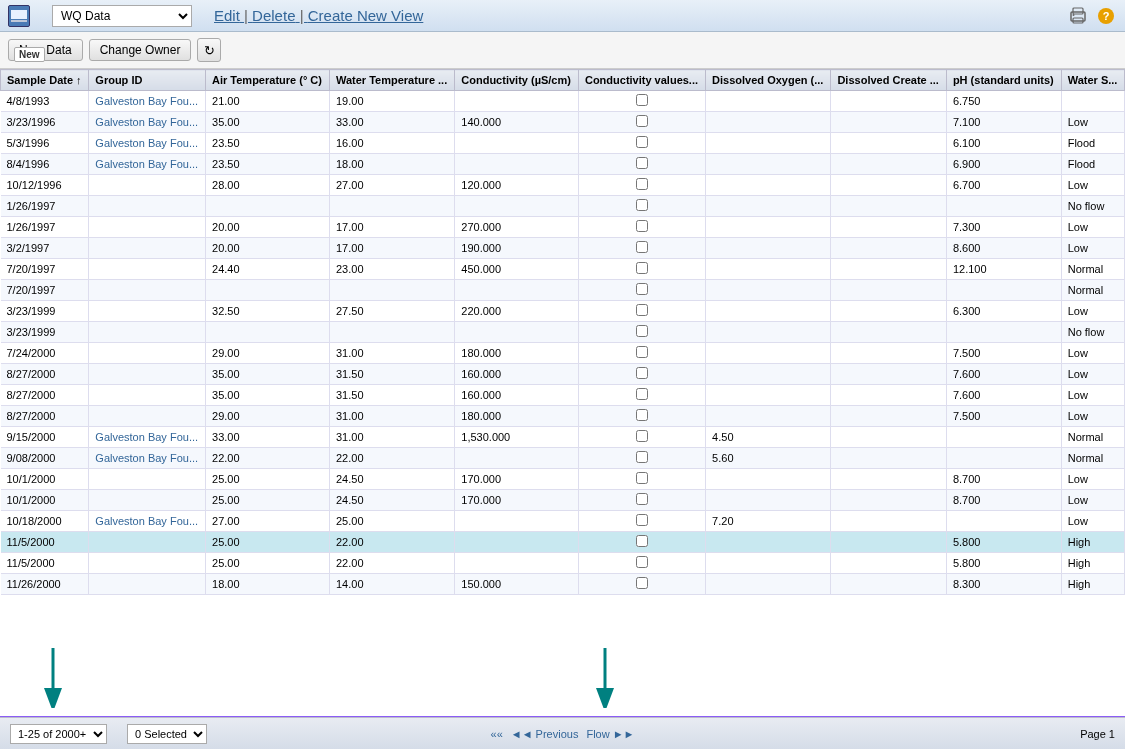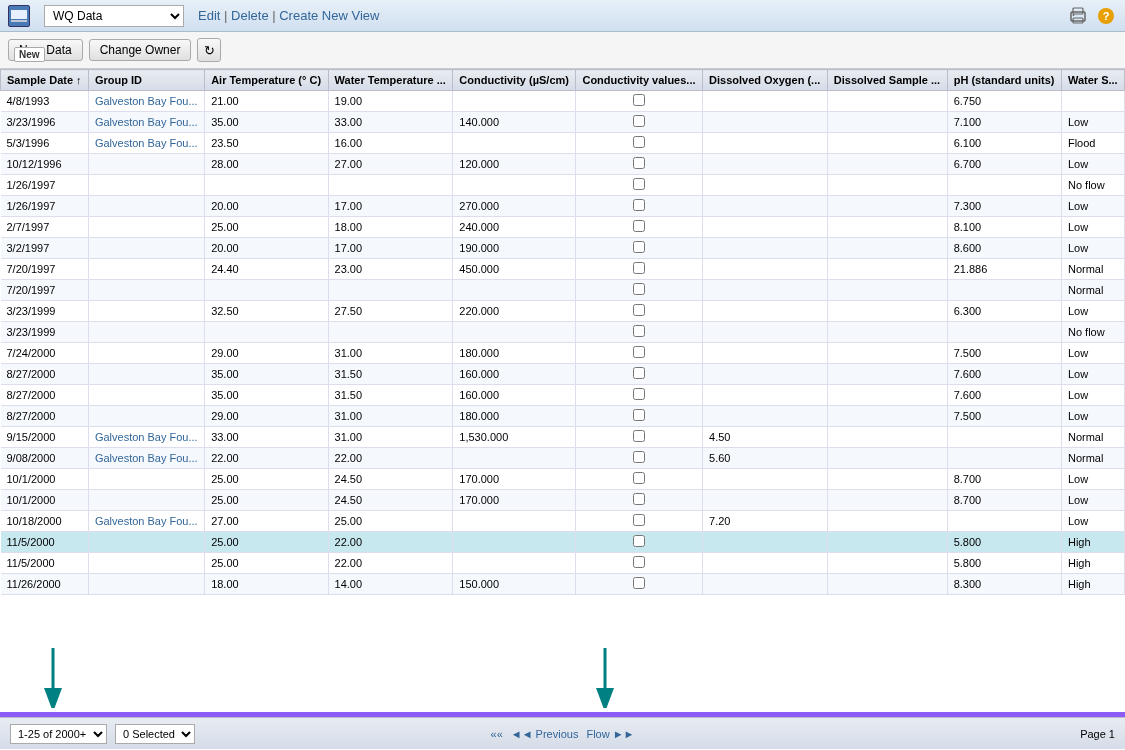--- a/index.html
+++ b/index.html
@@ -6,31 +6,31 @@
     body { font-family: Arial, sans-serif; font-size: 12px; background: #fff; overflow: hidden; width: 1125px; height: 750px; }
 
     
     .top-bar {
       display: flex; align-items: center; justify-content: space-between;
       background: linear-gradient(to bottom, #e8f0f8, #d0dff0);
       border-bottom: 1px solid #aabbcc;
       padding: 4px 8px;
       height: 32px;
     }
-    .top-bar-left { display: flex; align-items: center; gap: 14px; }
+    .top-bar-left { display: flex; align-items: center; gap: 22px; }
     .app-icon {
       width: 22px; height: 22px; background: #4a7ab5;
       border: 1px solid #336; display: flex; align-items: center; justify-content: center;
       color: white; font-size: 9px; font-weight: bold; border-radius: 2px;
     }
     .view-select {
       padding: 2px 4px; font-size: 12px; border: 1px solid #aaa;
       background: white; min-width: 140px; height: 22px;
     }
-    .top-bar-links { font-size: 13px; color: #336699; }
+    .top-bar-links { font-size: 15px; color: #336699; text-decoration: underline; }
     .top-bar-links a { color: #336699; text-decoration: none; cursor: pointer; }
     .top-bar-links span { color: #666; }
     .top-bar-right { display: flex; align-items: center; gap: 6px; }
     .icon-btn {
       width: 22px; height: 22px; border: none; background: none;
       cursor: pointer; display: flex; align-items: center; justify-content: center;
     }
 
     
     .toolbar {
@@ -47,21 +47,21 @@
     .refresh-btn {
       width: 24px; height: 24px; border: 1px solid #aaa; border-radius: 3px;
       background: linear-gradient(to bottom, #f8f8f8, #e0e0e0);
       cursor: pointer; display: flex; align-items: center; justify-content: center; font-size: 13px;
     }
 
     
     .table-container {
       overflow-x: auto; overflow-y: auto;
       height: calc(750px - 32px - 38px - 32px);
-      border-bottom: 5px solid #8b5cf6;
+      border-bottom: 1px solid #8b5cf6;
     }
     table {
       width: 100%; border-collapse: collapse; min-width: 1100px;
     }
     thead th {
       background: linear-gradient(to bottom, #e8ecf2, #d5dce8);
       border: 1px solid #bbc;
       padding: 4px 6px;
       text-align: left; font-size: 11px; font-weight: bold;
       white-space: nowrap; position: sticky; top: 0; z-index: 1;
@@ -79,21 +79,21 @@
     .checkbox-cell input { width: 12px; height: 12px; }
 
     
     .status-bar {
       display: flex; align-items: center; justify-content: space-between;
       background: linear-gradient(to bottom, #e8ecf2, #d5dce8);
       border-top: 1px solid #bbc;
       padding: 4px 10px;
       height: 32px; position: relative;
     }
-    .status-left { display: flex; align-items: center; gap: 8px; }
+    .status-left { display: flex; align-items: center; gap: 20px; }
     .status-select {
       padding: 1px 3px; font-size: 11px; border: 1px solid #aaa; background: white; height: 20px;
     }
     .status-center { position: absolute; left: 50%; transform: translateX(-50%); display: flex; align-items: center; gap: 4px; }
     .nav-btn { font-size: 11px; color: #336699; cursor: pointer; background: none; border: none; padding: 0 2px; }
     .status-right { font-size: 11px; }
 
     
     .new-badge {
       display: inline-block;
@@ -157,21 +157,21 @@
   <table>
     <thead>
       <tr>
         <th>Sample Date ↑</th>
         <th>Group ID</th>
         <th>Air Temperature (° C)</th>
         <th>Water Temperature ...</th>
         <th>Conductivity (µS/cm)</th>
         <th>Conductivity values...</th>
         <th>Dissolved Oxygen (...</th>
-        <th>Dissolved Sample ...</th>
+        <th>Dissolved Create ...</th>
         <th>pH (standard units)</th>
         <th>Water S...</th>
       </tr>
     </thead>
     <tbody id="table-body">
     <tr>
           <td>4/8/1993</td>
           <td><a href="#">Galveston Bay Fou...</a></td>
           <td>21.00</td>
           <td>19.00</td>
@@ -200,20 +200,32 @@
           <td>23.50</td>
           <td>16.00</td>
           <td></td>
           <td class="checkbox-cell"><input type="checkbox" style=""></td>
           <td></td>
           <td></td>
           <td>6.100</td>
           <td>Flood</td>
         </tr>
         <tr>
+          <td>8/4/1996</td>
+          <td><a href="#">Galveston Bay Fou...</a></td>
+          <td>23.50</td>
+          <td>18.00</td>
+          <td></td>
+          <td class="checkbox-cell"><input type="checkbox" style=""></td>
+          <td></td>
+          <td></td>
+          <td>6.900</td>
+          <td>Flood</td>
+        </tr>
+        <tr>
           <td>10/12/1996</td>
           <td></td>
           <td>28.00</td>
           <td>27.00</td>
           <td>120.000</td>
           <td class="checkbox-cell"><input type="checkbox" style=""></td>
           <td></td>
           <td></td>
           <td>6.700</td>
           <td>Low</td>
@@ -236,53 +248,41 @@
           <td>20.00</td>
           <td>17.00</td>
           <td>270.000</td>
           <td class="checkbox-cell"><input type="checkbox" style=""></td>
           <td></td>
           <td></td>
           <td>7.300</td>
           <td>Low</td>
         </tr>
         <tr>
-          <td>2/7/1997</td>
-          <td></td>
-          <td>25.00</td>
-          <td>18.00</td>
-          <td>240.000</td>
-          <td class="checkbox-cell"><input type="checkbox" style=""></td>
-          <td></td>
-          <td></td>
-          <td>8.100</td>
-          <td>Low</td>
-        </tr>
-        <tr>
           <td>3/2/1997</td>
           <td></td>
           <td>20.00</td>
           <td>17.00</td>
           <td>190.000</td>
           <td class="checkbox-cell"><input type="checkbox" style=""></td>
           <td></td>
           <td></td>
           <td>8.600</td>
           <td>Low</td>
         </tr>
         <tr>
           <td>7/20/1997</td>
           <td></td>
           <td>24.40</td>
           <td>23.00</td>
           <td>450.000</td>
           <td class="checkbox-cell"><input type="checkbox" style=""></td>
           <td></td>
           <td></td>
-          <td>21.886</td>
+          <td>12.100</td>
           <td>Normal</td>
         </tr>
         <tr>
           <td>7/20/1997</td>
           <td></td>
           <td></td>
           <td></td>
           <td></td>
           <td class="checkbox-cell"><input type="checkbox" style=""></td>
           <td></td>

